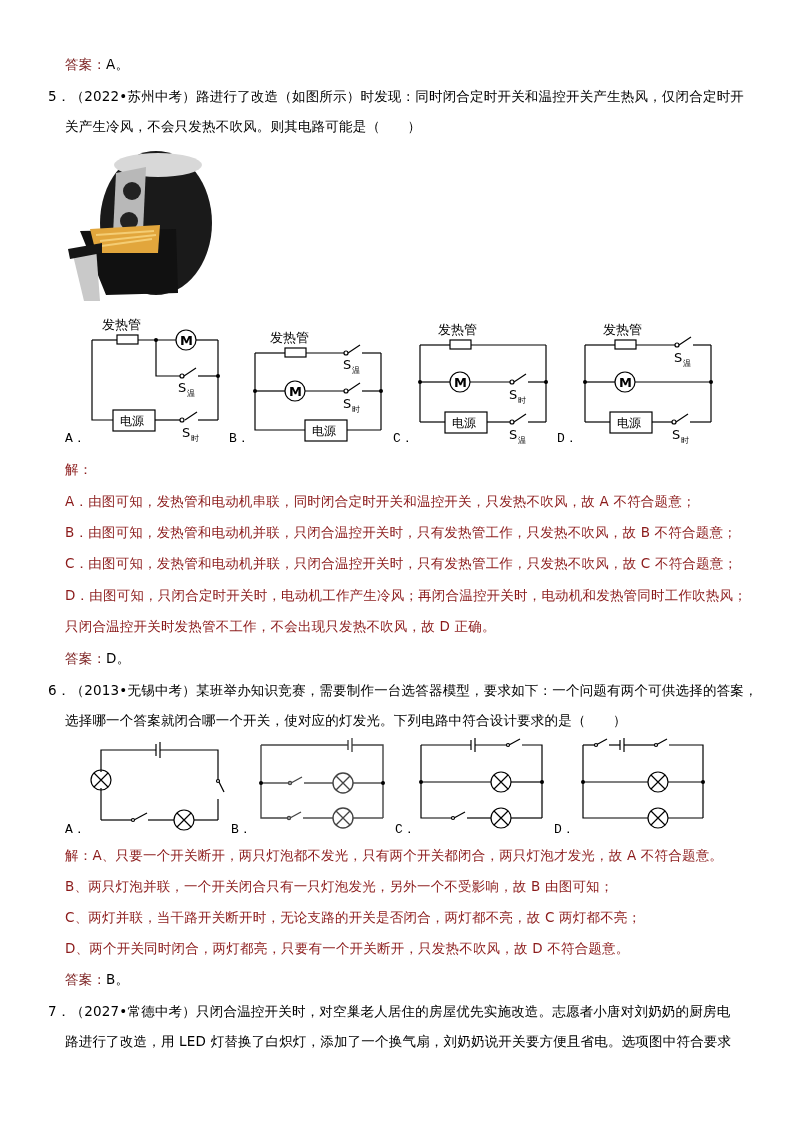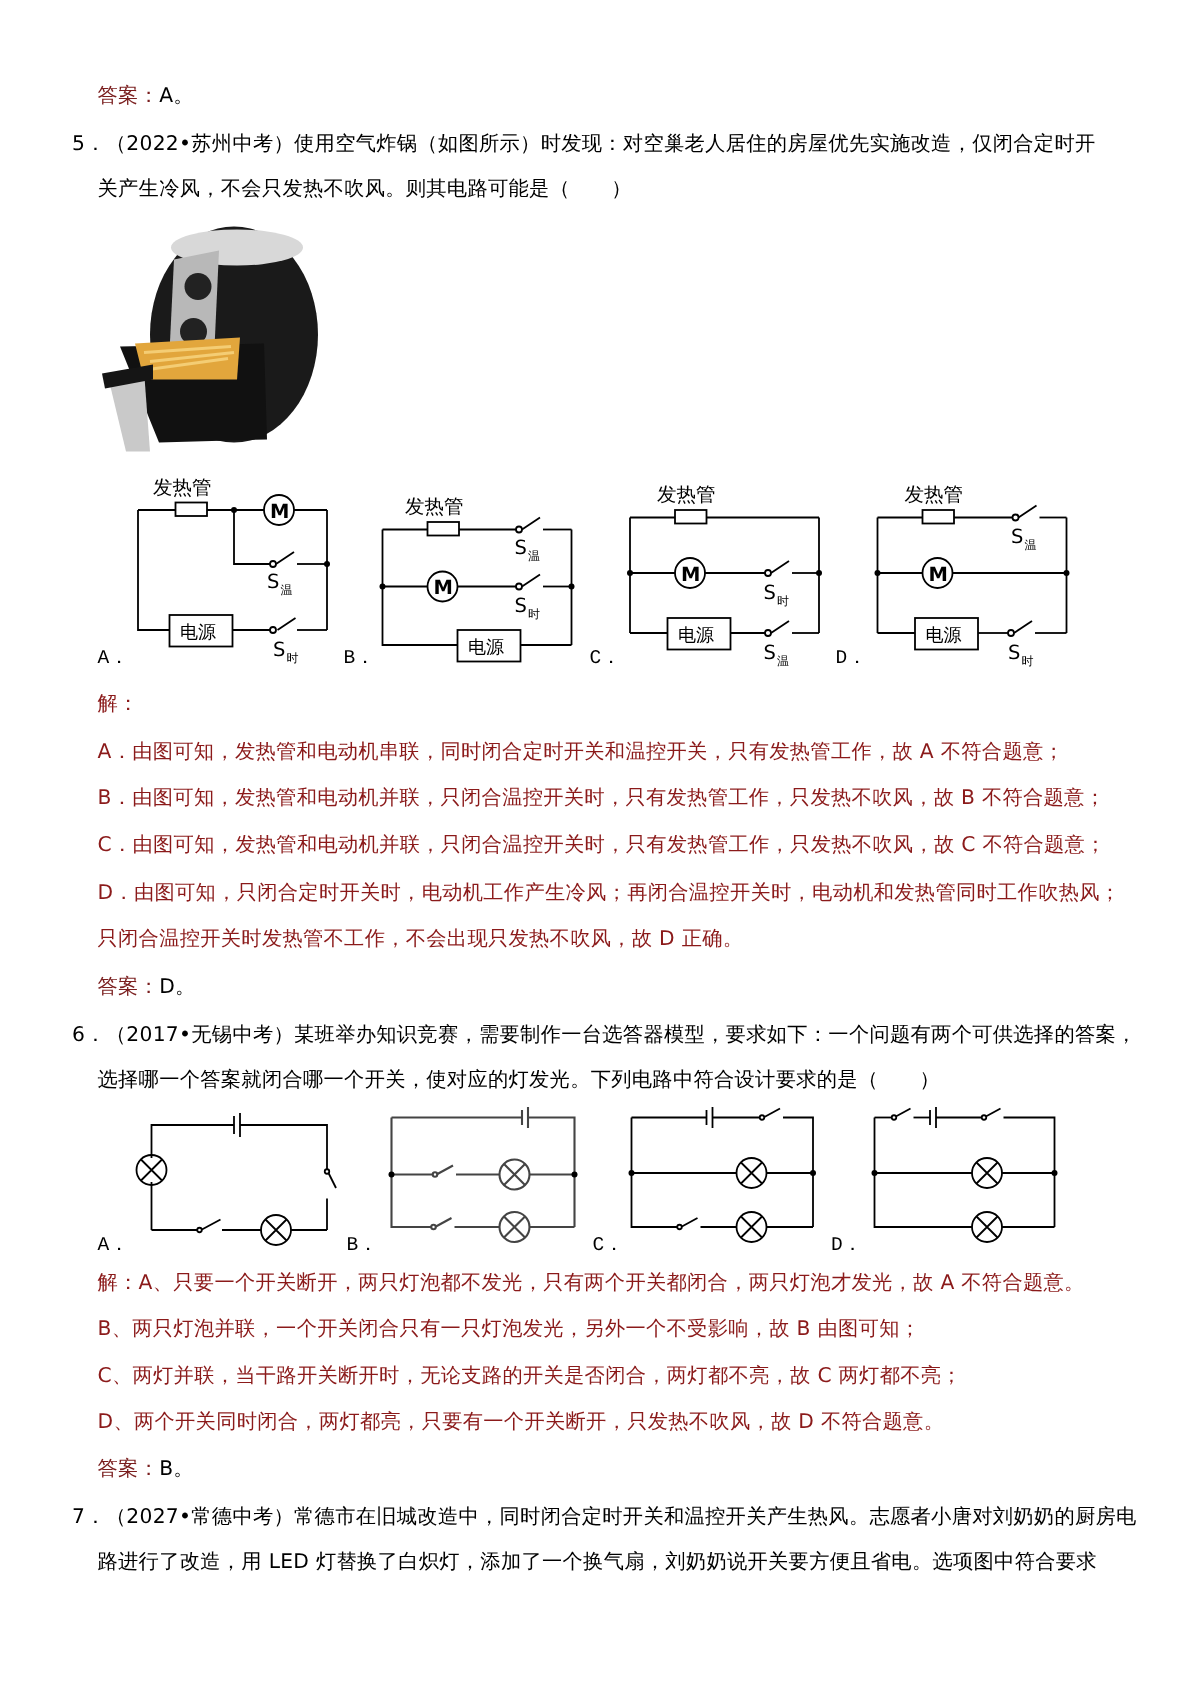--- a/index.html
+++ b/index.html
@@ -16,21 +16,21 @@
   .fryer { position: absolute; left: 66px; top: 143px; width: 150px; height: 158px; }
 </style>
 </head>
 <body>
 
 <div class="line ans" style="top:54px">
   <span>答案：</span><span class="v">A。</span>
 </div>
 
 <div class="line q" style="top:86px">
-  <span>5．</span><span>（2022•苏州中考）</span><span>使用空气炸锅（如图所示）时发现：对空巢老人居住的房屋优先实施改造，仅闭合定时开</span>
+  <span>5．</span><span>（2022•苏州中考）</span><span>路进行了改造（如图所示）时发现：同时闭合定时开关和温控开关产生热风，仅闭合定时开</span>
 </div>
 <div class="line" style="top:116px">关产生冷风，不会只发热不吹风。则其电路可能是（　　）</div>
 
 <svg class="fryer" viewBox="0 0 150 158">
   <ellipse cx="90" cy="80" rx="56" ry="72" fill="#1a1a1a"></ellipse>
   <ellipse cx="92" cy="22" rx="44" ry="12" fill="#d8d8d8"></ellipse>
   <path d="M50 30 L80 24 L76 110 L46 112 Z" fill="#b8b8b8"></path>
   <circle cx="66" cy="48" r="9" fill="#222"></circle>
   <circle cx="63" cy="78" r="9" fill="#222"></circle>
   <path d="M14 88 L110 86 L112 150 L40 152 Z" fill="#111"></path>
@@ -161,31 +161,31 @@
   <text x="59" y="72" font-size="13" font-weight="bold" font-family="Liberation Serif, serif">M</text>
   <text x="57" y="112" font-size="12">电源</text>
   <text x="114" y="47" font-size="13" font-family="Liberation Serif, serif">S</text>
   <text x="123" y="51" font-size="8">温</text>
   <text x="112" y="124" font-size="13" font-family="Liberation Serif, serif">S</text>
   <text x="121" y="128" font-size="8">时</text>
 </svg>
 <div class="opt" style="left:557px;top:429px">D．</div>
 
 <div class="line red" style="top:459px">解：</div>
-<div class="line red" style="top:491px">A．由图可知，发热管和电动机串联，同时闭合定时开关和温控开关，只有发热管工作，故 A 不符合题意；</div>
+<div class="line red" style="top:491px">A．由图可知，发热管和电动机串联，同时闭合定时开关和温控开关，只发热不吹风，故 A 不符合题意；</div>
 <div class="line red" style="top:522px">B．由图可知，发热管和电动机并联，只闭合温控开关时，只有发热管工作，只发热不吹风，故 B 不符合题意；</div>
 <div class="line red" style="top:553px">C．由图可知，发热管和电动机并联，只闭合温控开关时，只有发热管工作，只发热不吹风，故 C 不符合题意；</div>
 <div class="line red" style="top:585px">D．由图可知，只闭合定时开关时，电动机工作产生冷风；再闭合温控开关时，电动机和发热管同时工作吹热风；</div>
 <div class="line red" style="top:616px">只闭合温控开关时发热管不工作，不会出现只发热不吹风，故 D 正确。</div>
 <div class="line ans" style="top:648px">
   <span>答案：</span><span class="v">D。</span>
 </div>
 
 <div class="line q" style="top:680px">
-  <span>6．</span><span>（2017•无锡中考）</span><span>某班举办知识竞赛，需要制作一台选答器模型，要求如下：一个问题有两个可供选择的答案，</span>
+  <span>6．</span><span>（2013•无锡中考）</span><span>某班举办知识竞赛，需要制作一台选答器模型，要求如下：一个问题有两个可供选择的答案，</span>
 </div>
 <div class="line" style="top:710px">选择哪一个答案就闭合哪一个开关，使对应的灯发光。下列电路中符合设计要求的是（　　）</div>
 
 <svg style="left:90px;top:740px" width="140" height="100">
   <g stroke="#000" stroke-width="1.2" fill="none">
     <polyline points="11,32 11,10 66,10"></polyline>
     <line x1="66" y1="4" x2="66" y2="16"></line>
     <line x1="70" y1="2" x2="70" y2="18"></line>
     <polyline points="70,10 128,10 128,40"></polyline>
     <line x1="128" y1="40" x2="134" y2="52"></line>
@@ -287,15 +287,15 @@
   <span>解：</span><span>A、只要一个开关断开，两只灯泡都不发光，只有两个开关都闭合，两只灯泡才发光，故 A 不符合题意。</span>
 </div>
 <div class="line red" style="top:876px">B、两只灯泡并联，一个开关闭合只有一只灯泡发光，另外一个不受影响，故 B 由图可知；</div>
 <div class="line red" style="top:907px">C、两灯并联，当干路开关断开时，无论支路的开关是否闭合，两灯都不亮，故 C 两灯都不亮；</div>
 <div class="line red" style="top:938px">D、两个开关同时闭合，两灯都亮，只要有一个开关断开，只发热不吹风，故 D 不符合题意。</div>
 <div class="line ans" style="top:969px">
   <span>答案：</span><span class="v">B。</span>
 </div>
 
 <div class="line q" style="top:1001px">
-  <span>7．</span><span>（2027•常德中考）</span><span>常德市在旧城改造中，同时闭合定时开关和温控开关产生热风。志愿者小唐对刘奶奶的厨房电</span>
+  <span>7．</span><span>（2027•常德中考）</span><span>只闭合温控开关时，对空巢老人居住的房屋优先实施改造。志愿者小唐对刘奶奶的厨房电</span>
 </div>
 <div class="line" style="top:1031px">路进行了改造，用 LED 灯替换了白炽灯，添加了一个换气扇，刘奶奶说开关要方便且省电。选项图中符合要求</div>
 
 </body></html>

